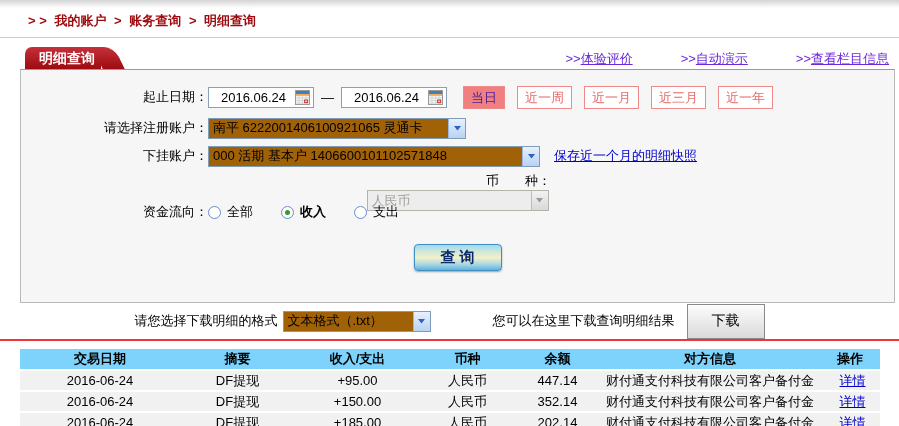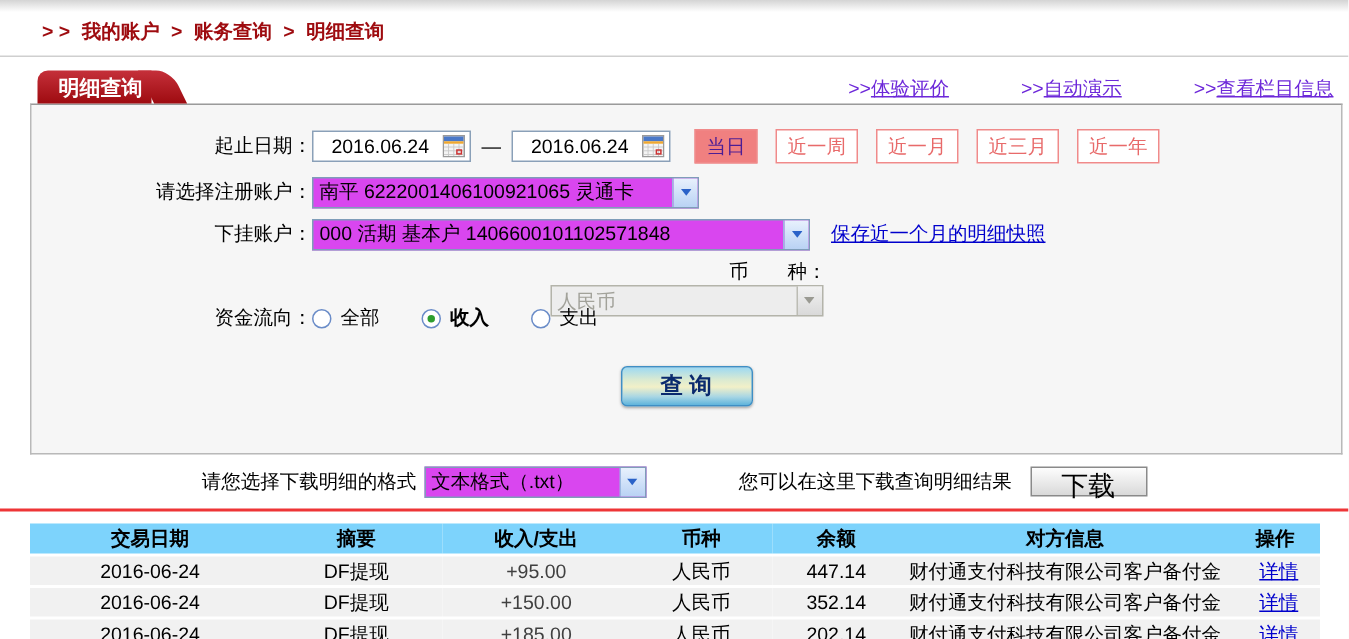--- a/index.html
+++ b/index.html
@@ -37,21 +37,21 @@
     border: 1px solid #8aa0b8; background: #fff; padding: 0 3px; }
   .datebox .dval { flex: 1; text-align: center; font-size: 13px; }
   .dash { margin: 0 7px; }
 
   .qbtn { height: 23px; line-height: 21px; padding: 0 7px; margin-left: 12px;
     border: 1px solid #f08a8a; color: #e86a6a; background: #fff; font-size: 13px;
     cursor: pointer; font-family: inherit; }
   .qbtn.active { background: #f08080; color: #4c1d95; margin-left: 16px; }
 
   .select { display: flex; align-items: center; height: 21px; border: 1px solid #7f9db9;
-    background: #d946ef; cursor: pointer; }
+    background: #a16207; cursor: pointer; }
   .select .sval { flex: 1; padding-left: 4px; white-space: nowrap; overflow: hidden; }
   .select .arrow { flex: none; width: 17px; height: 19px; display: flex; align-items: center;
     justify-content: center; background: linear-gradient(#e8f1fd, #b9d2f4);
     border-left: 1px solid #9ab8e0; }
   .w-account { width: 258px; } .w-sub { width: 332px; } .w-cur { width: 182px; } .w-fmt { width: 148px; }
   .select.disabled { border-color: #b4b4aa; background: #ededed; cursor: default; }
   .select.disabled .sval { color: #a2a29a; }
   .select.disabled .arrow { background: linear-gradient(#f2f2f2, #d9d9d9); border-left-color: #bcbcb4; }
 
   .snap-link, .detail-link { color: #0000cc; text-decoration: underline; cursor: pointer; margin-left: 14px; }
@@ -65,30 +65,30 @@
 
   .query-btn { display: block; margin: 21px auto 0; width: 88px; height: 27px;
     border: 1px solid #3f8fc4; border-radius: 4px; cursor: pointer;
     background: linear-gradient(180deg, #9ed9f2 0%, #d9ead2 32%, #f2f0c8 52%, #a8d6e4 78%, #5fb4dc 100%);
     color: #0a2a6e; font-weight: bold; font-size: 15px; box-shadow: 0 1px 2px rgba(0,0,0,.35);
     font-family: inherit; }
 
   .dl-row { height: 36px; display: flex; align-items: center; justify-content: center; }
   .dl-row .fmt-label { margin-right: 5px; }
   .dl-row .dl-hint { margin-left: 62px; }
-  .dl-btn { margin-left: 12px; width: 78px; height: 20px; border: 1px solid #8a8a8a;
-    background: linear-gradient(#fdfdfd, #d9d9d9); font-size: 18px; cursor: pointer;
+  .dl-btn { margin-left: 12px; width: 78px; height: 35px; border: 1px solid #8a8a8a;
+    background: linear-gradient(#fdfdfd, #d9d9d9); font-size: 14px; cursor: pointer;
     font-family: inherit; }
 
   .red-line { border: 0; border-top: 2px solid #ee3537; }
 
   table { width: 860px; margin: 6px 19px 0 20px; border-collapse: separate; border-spacing: 0 2px; }
   th { background: #7dd3fc; height: 20px; font-weight: bold; font-size: 13px; text-align: center; }
   td { background: #f1f1f1; height: 19px; font-size: 13px; text-align: center; }
-  td.amount { color: #404040; }
+  td.amount { color: #000000; }
   td .detail-link { margin-left: 5px; }
 </style>
 </head>
 <body>
 
 <div class="topbar"></div>
 
 <div class="breadcrumb">
   <span>&gt; &gt;</span>
   <span class="crumb">我的账户</span>

